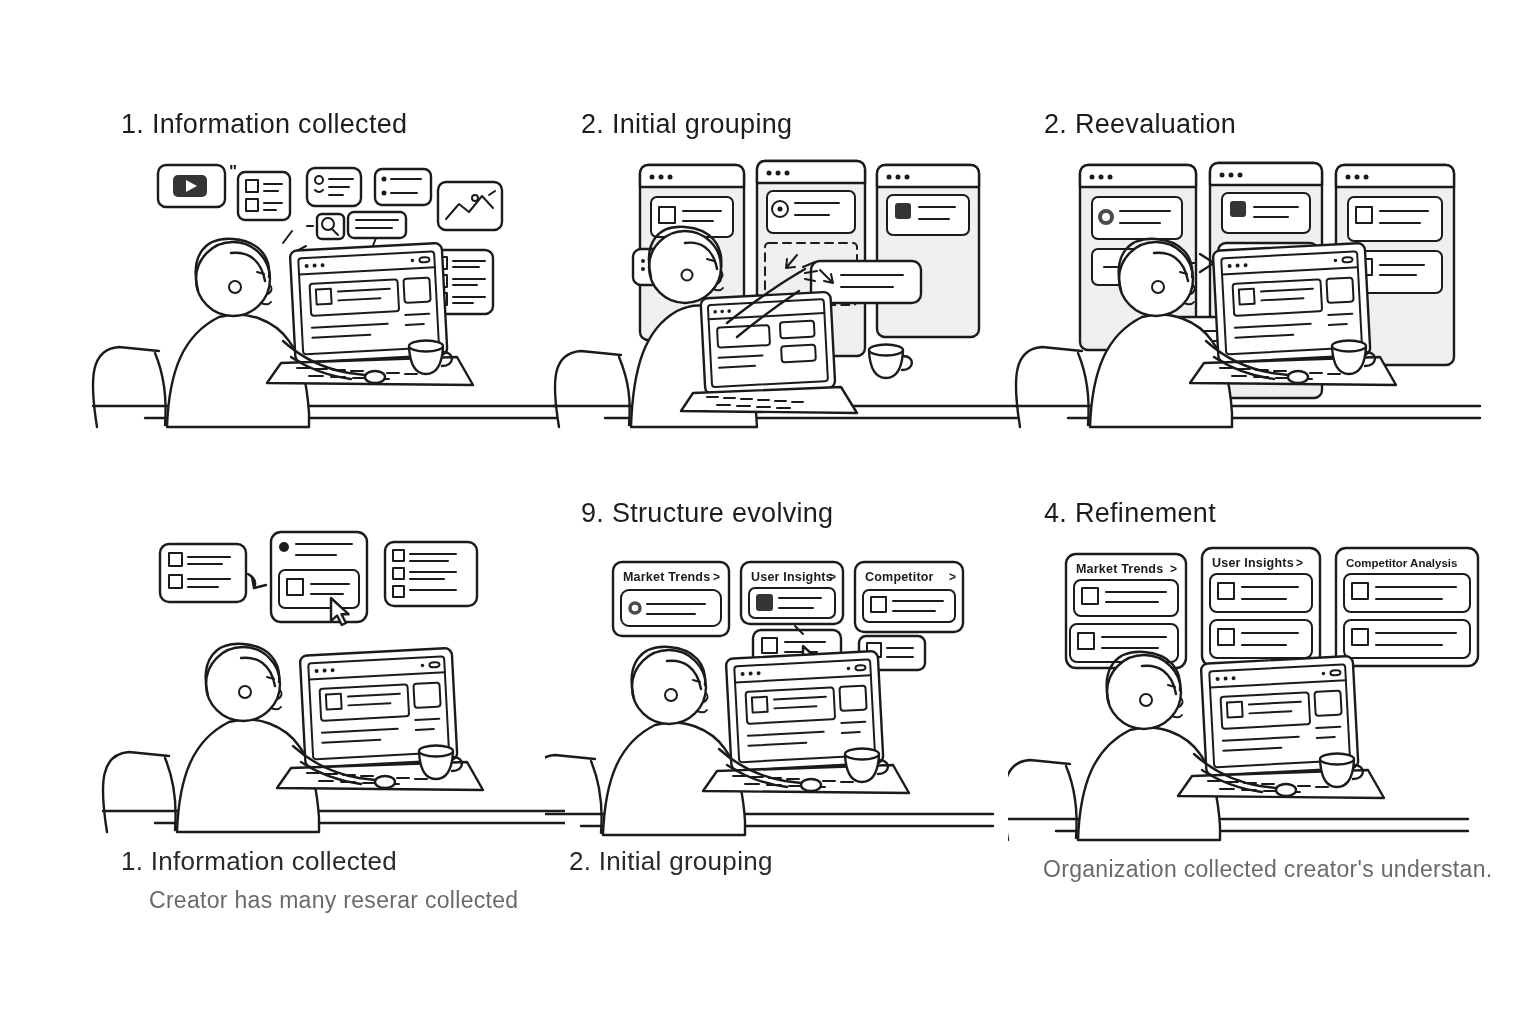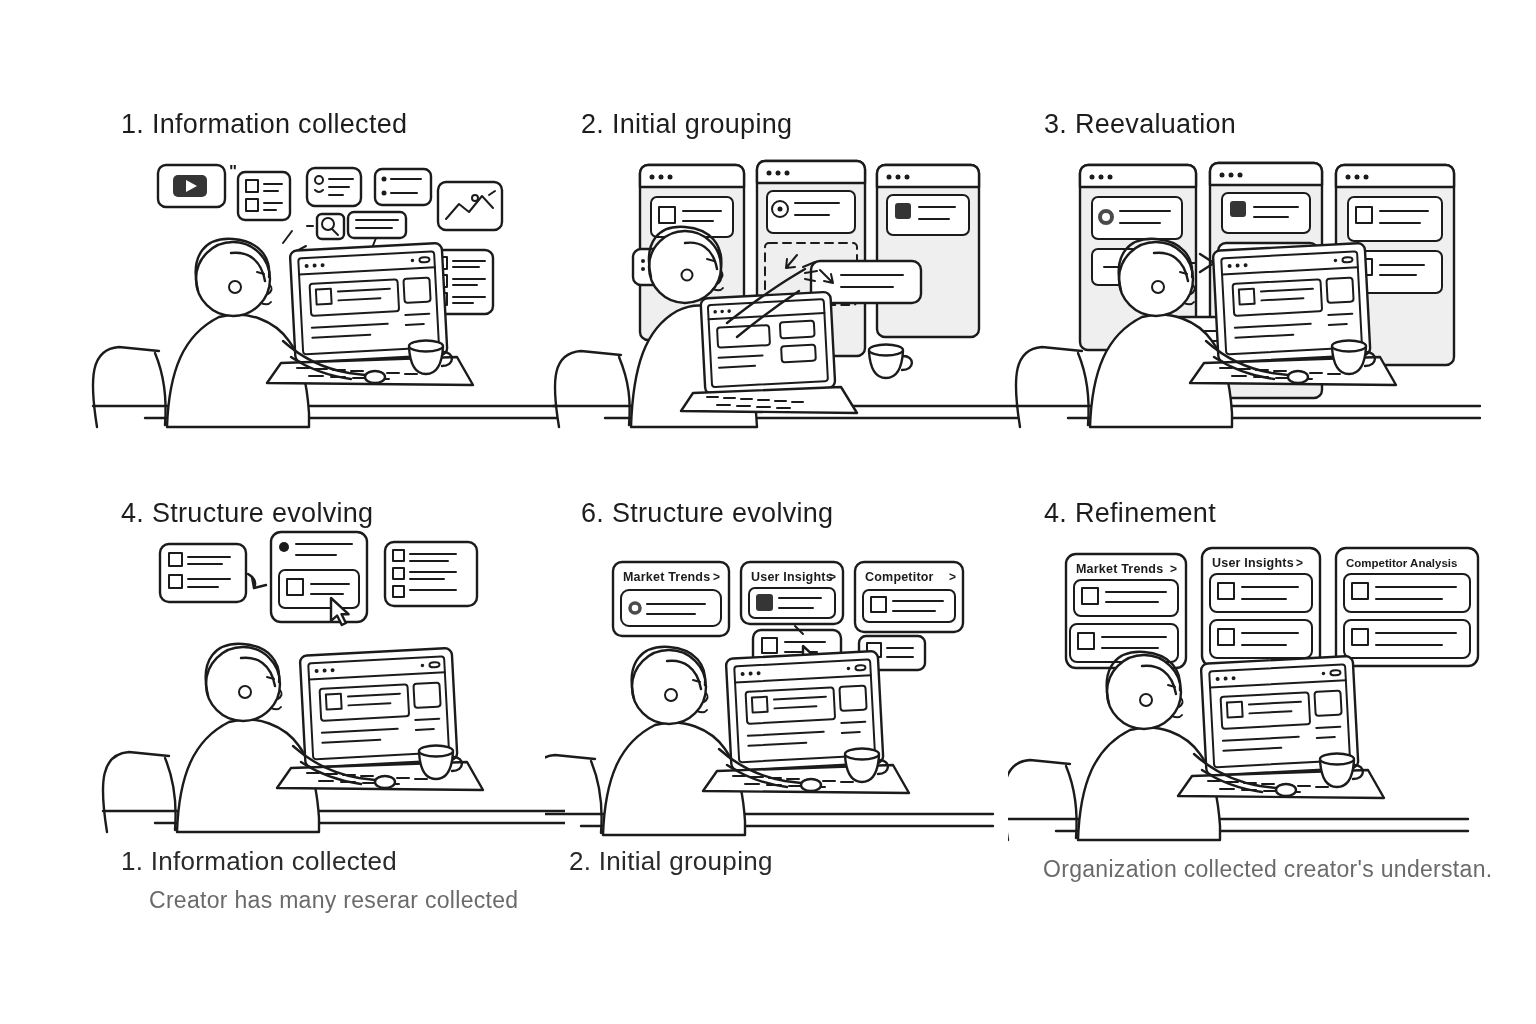--- a/index.html
+++ b/index.html
@@ -238,21 +238,21 @@
       <g>
         <path class="s" d="M182 228 C210 206 230 192 250 180 L260 174"></path>
         <path class="s" d="M192 242 C216 222 236 208 254 196"></path>
         <path class="s thin" d="M258 172 l12 -5 M260 178 l12 -2 M260 184 l10 2"></path>
       </g>
       <use href="#cup" x="322" y="250"></use>
     </svg>
   </section>
 
   <section class="panel" style="left:975px;top:95px;width:500px;height:345px">
-    <div class="panel-title">3. Reevaluation</div>
+    <div class="panel-title">2. Reevaluation</div>
     <svg class="art" width="500" height="345" viewBox="0 0 500 345">
       <g>
         <rect class="sg" x="72" y="70" width="116" height="185" rx="8"></rect>
         <path class="hd" d="M72 92 V78 a8 8 0 0 1 8 -8 h100 a8 8 0 0 1 8 8 v14 Z"></path>
         <circle class="dot" cx="84" cy="82" r="2.5"></circle>
           <circle class="dot" cx="93" cy="82" r="2.5"></circle>
           <circle class="dot" cx="102" cy="82" r="2.5"></circle>
         <rect class="sf thin" x="84" y="102" width="90" height="42" rx="6"></rect>
         <circle cx="98" cy="122" r="6" fill="none" stroke="#4a4a4a" stroke-width="4"></circle>
         <path class="ln" d="M112 116 h50 M112 128 h40"></path>
@@ -293,21 +293,20 @@
       <g>
         <rect class="sf" x="150" y="222" width="96" height="40" rx="8"></rect>
         <rect class="s thin" x="160" y="232" width="16" height="16"></rect>
         <path class="ln" d="M184 236 h50 M184 246 h42"></path>
       </g>
       <use href="#scene-typing"></use>
     </svg>
   </section>
 
   <section class="panel" style="left:52px;top:478px;width:480px;height:365px">
-    <div class="panel-title row2">4. Structure evolving</div>
     <svg class="art" width="480" height="365" viewBox="0 0 480 365">
       <g>
         <rect class="sf" x="75" y="66" width="86" height="58" rx="9"></rect>
         <rect class="s thin" x="84" y="75" width="13" height="13"></rect>
         <path class="ln" d="M103 79 h42 M103 86 h34"></path>
         <rect class="s thin" x="84" y="97" width="13" height="13"></rect>
         <path class="ln" d="M103 101 h42 M103 109 h30"></path>
       </g>
       <g>
         <path class="s" d="M163 96 q10 6 6 14"></path>
@@ -329,21 +328,21 @@
         <rect class="s thin" x="308" y="90" width="11" height="11"></rect>
           <path class="ln" d="M325 94 h46 M325 101 h34"></path>
         <rect class="s thin" x="308" y="108" width="11" height="11"></rect>
           <path class="ln" d="M325 112 h46"></path>
       </g>
       <use href="#scene-typing" transform="translate(10,22)"></use>
     </svg>
   </section>
 
   <section class="panel" style="left:512px;top:478px;width:480px;height:365px">
-    <div class="panel-title row2">6. Structure evolving</div>
+    <div class="panel-title row2">9. Structure evolving</div>
     <svg class="art" width="480" height="365" viewBox="0 0 480 365">
       <g>
         <rect class="sf" x="68" y="84" width="116" height="74" rx="9"></rect>
         <text class="cardlbl" x="78" y="103">Market Trends</text>
         <text class="chev" x="168" y="103">&gt;</text>
         <rect class="sf thin" x="76" y="112" width="100" height="36" rx="8"></rect>
         <circle cx="90" cy="130" r="5" fill="none" stroke="#4a4a4a" stroke-width="3.5"></circle>
         <path class="ln" d="M102 126 h58 M102 136 h48"></path>
       </g>
       <g>

